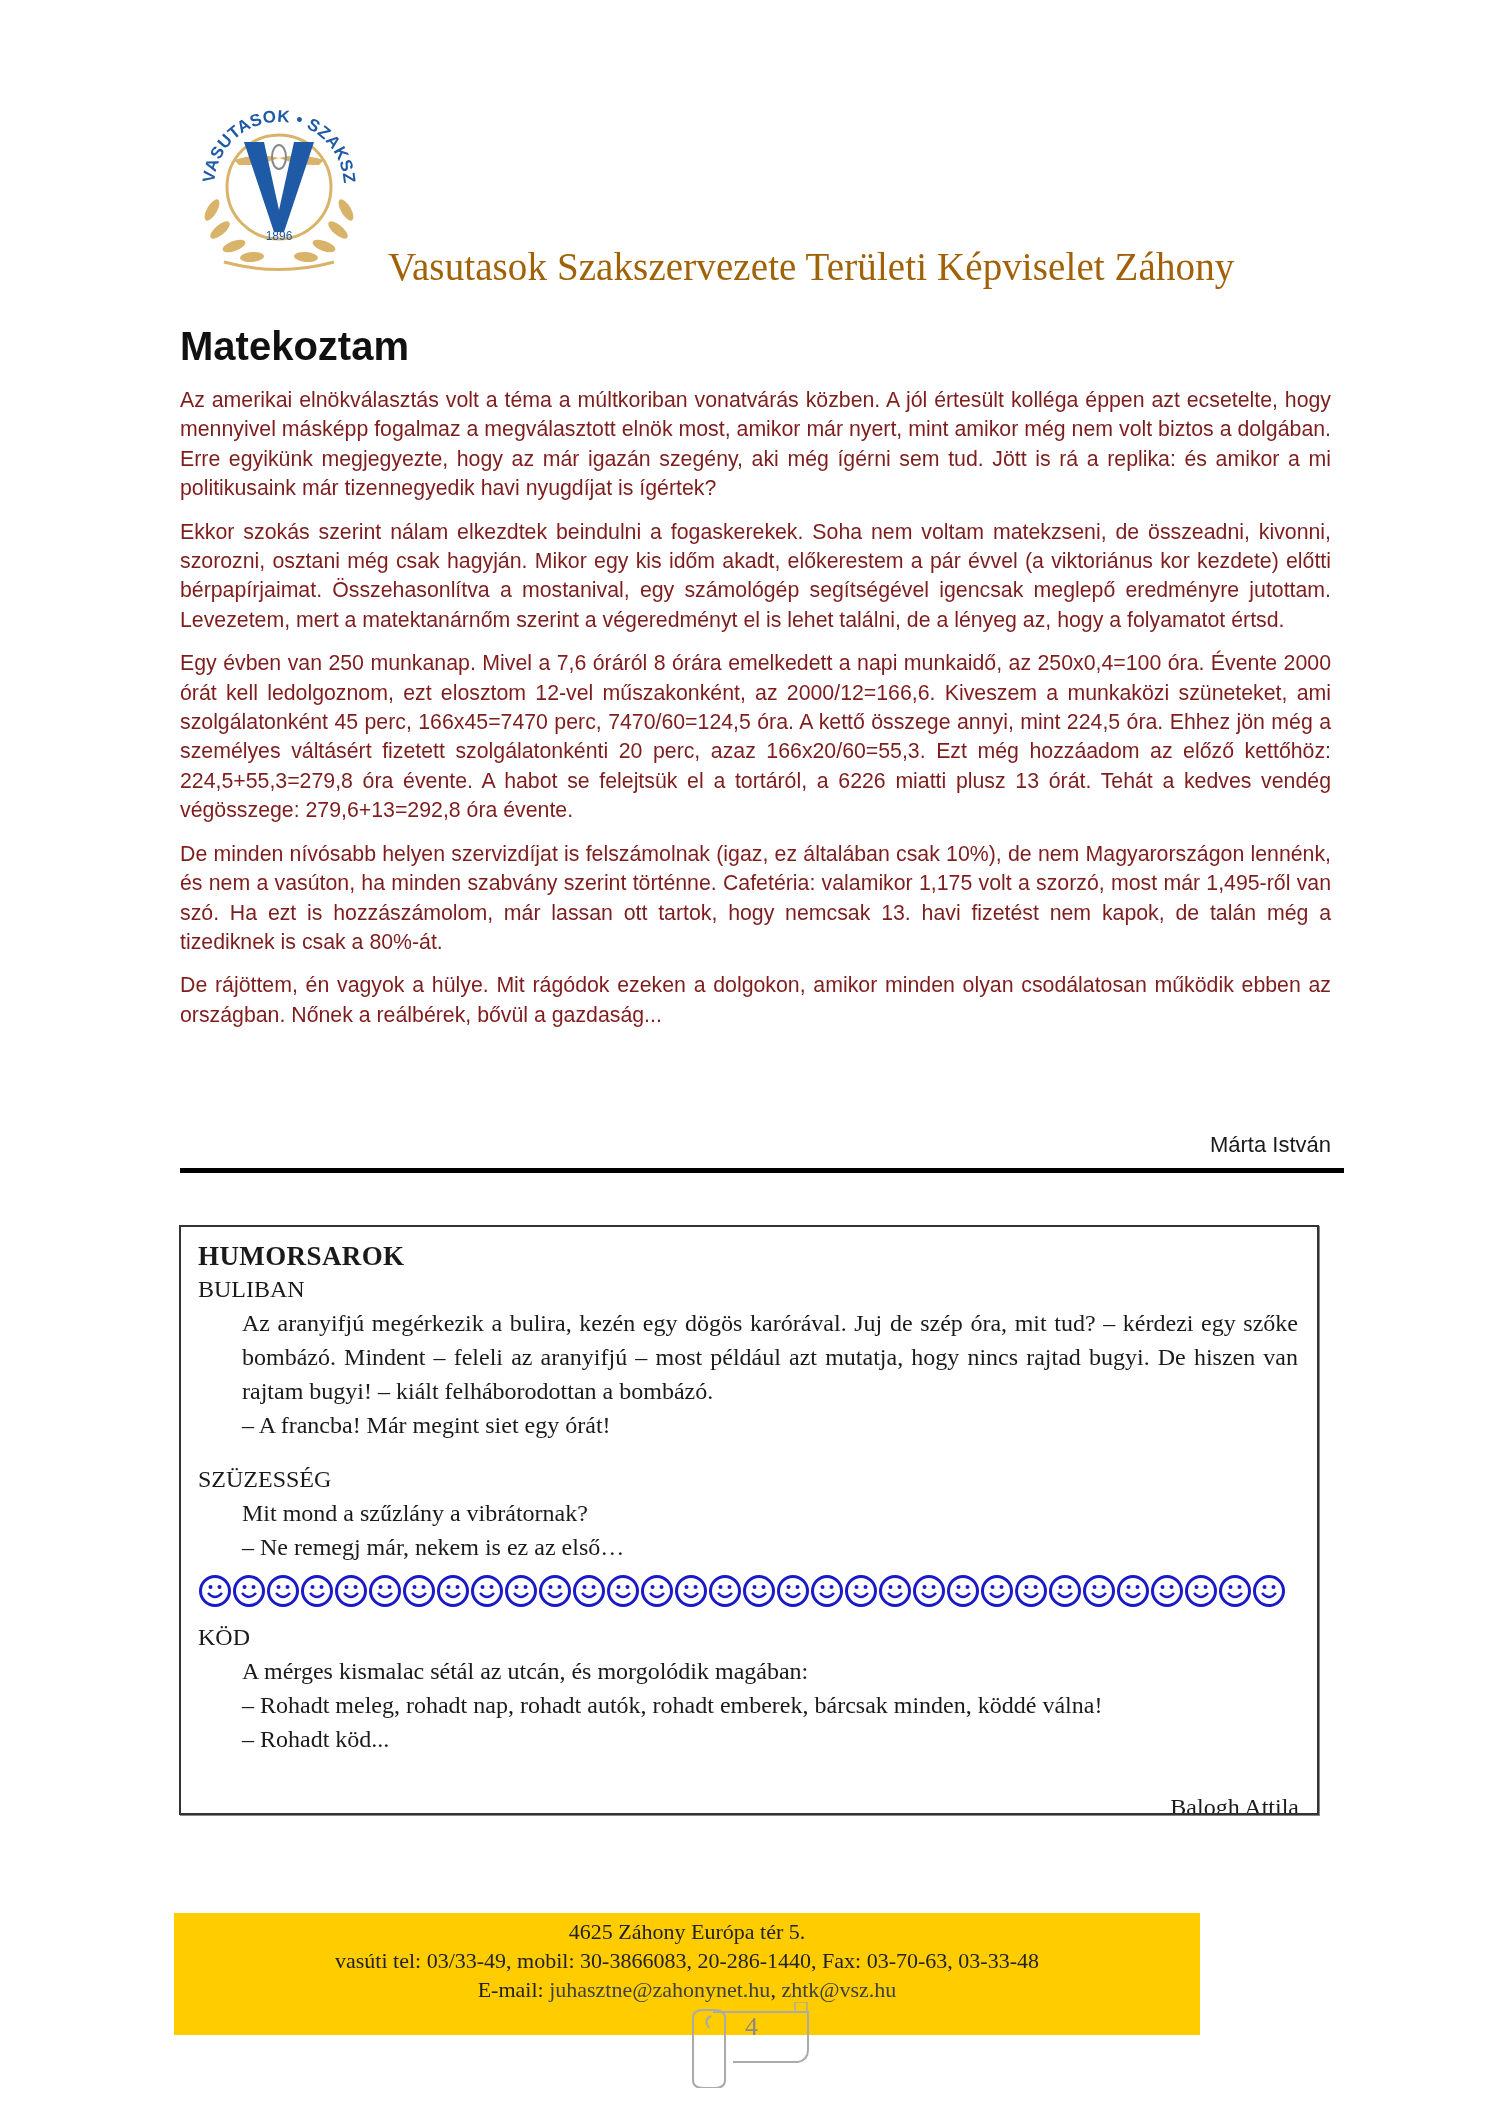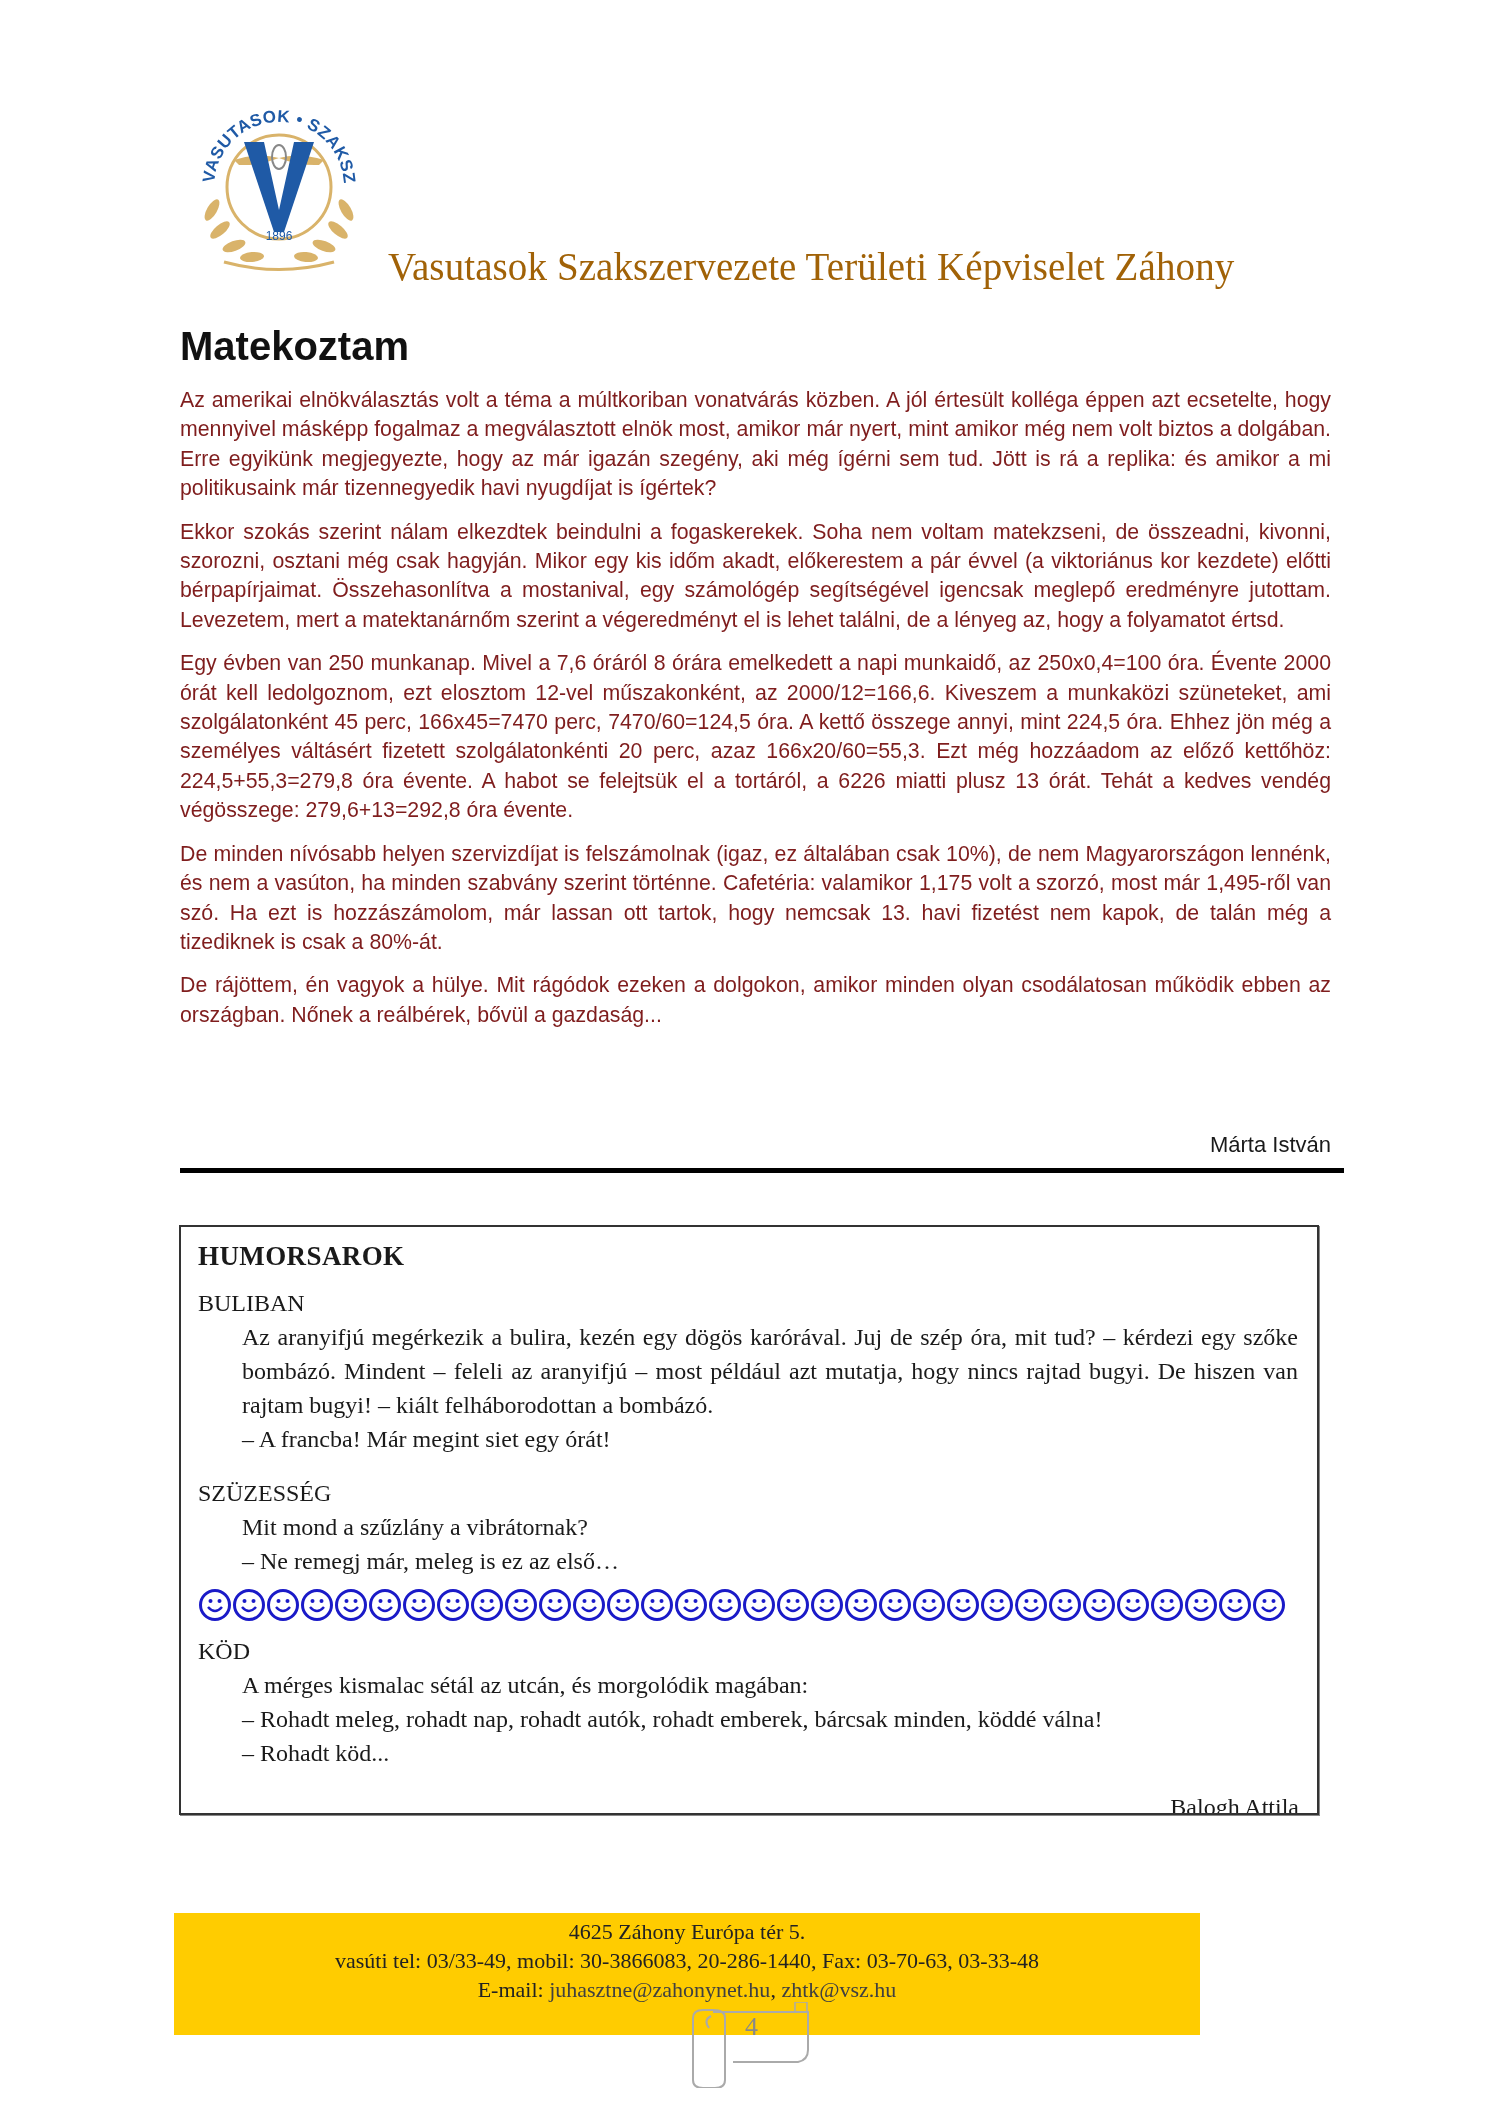--- a/index.html
+++ b/index.html
@@ -27,21 +27,21 @@
     font-family: "Liberation Sans", sans-serif; font-size: 22px; color: #1a1a1a;
   }
   .rule { position: absolute; left: 180px; top: 1168px; width: 1164px; height: 5px; background: #000; }
 
   .humor-box {
     position: absolute; left: 179px; top: 1225px; width: 1140px; height: 590px;
     border: 2px solid #333; box-shadow: 1px 1px 0 #888; box-sizing: border-box; overflow: hidden;
     font-family: "DejaVu Serif", "Liberation Serif", serif; color: #1a1a1a;
   }
   .humor-inner { position: absolute; left: 17px; top: 14px; width: 1100px; }
-  .humor-title { font-family: "Liberation Serif", serif; font-size: 27px; font-weight: bold; letter-spacing: 0.4px; margin-bottom: 14px; }
+  .humor-title { font-family: "Liberation Serif", serif; font-size: 27px; font-weight: bold; letter-spacing: 0.4px; }
   .joke-heading { font-family: "Liberation Serif", serif; font-size: 24px; line-height: 34px; }
   .joke-line { font-family: "Liberation Serif", serif; font-size: 24px; line-height: 34px; text-align: justify; margin-left: 44px; }
   .smiley-row { display: flex; gap: 0; margin: 10px 0 10px 0; height: 36px; }
   .smiley { width: 34px; height: 34px; flex: 0 0 34px; }
   .humor-author {
     position: absolute; right: 18px; bottom: -8px;
     font-family: "Liberation Serif", serif; font-size: 24px;
   }
 
   .footer {
@@ -108,21 +108,21 @@
   <div class="humor-box">
     <div class="humor-inner">
       <div class="humor-title">HUMORSAROK</div>
 
       <div class="joke-heading">BULIBAN</div>
       <div class="joke-line">Az aranyifjú megérkezik a bulira, kezén egy dögös karórával. Juj de szép óra, mit tud? – kérdezi egy szőke bombázó. Mindent – feleli az aranyifjú – most például azt mutatja, hogy nincs rajtad bugyi. De hiszen van rajtam bugyi! – kiált felháborodottan a bombázó.</div>
       <div class="joke-line">– A francba! Már megint siet egy órát!</div>
 
       <div class="joke-heading" style="margin-top:20px">SZÜZESSÉG</div>
       <div class="joke-line">Mit mond a szűzlány a vibrátornak?</div>
-      <div class="joke-line">– Ne remegj már, meleg is ez az első…</div>
+      <div class="joke-line">– Ne remegj már, nekem is ez az első…</div>
 
       <div class="smiley-row" id="smiley-row">
           <svg viewBox="0 0 34 34" class="smiley">
             <circle cx="17" cy="17" r="14.5" fill="none" stroke="#1a1ac8" stroke-width="3"></circle>
             <circle cx="12.5" cy="13" r="2" fill="#1a1ac8"></circle>
             <circle cx="21.5" cy="13" r="2" fill="#1a1ac8"></circle>
             <path d="M 10 19 Q 17 27 24 19" fill="none" stroke="#1a1ac8" stroke-width="2.5"></path>
           </svg>
           <svg viewBox="0 0 34 34" class="smiley">
             <circle cx="17" cy="17" r="14.5" fill="none" stroke="#1a1ac8" stroke-width="3"></circle>

